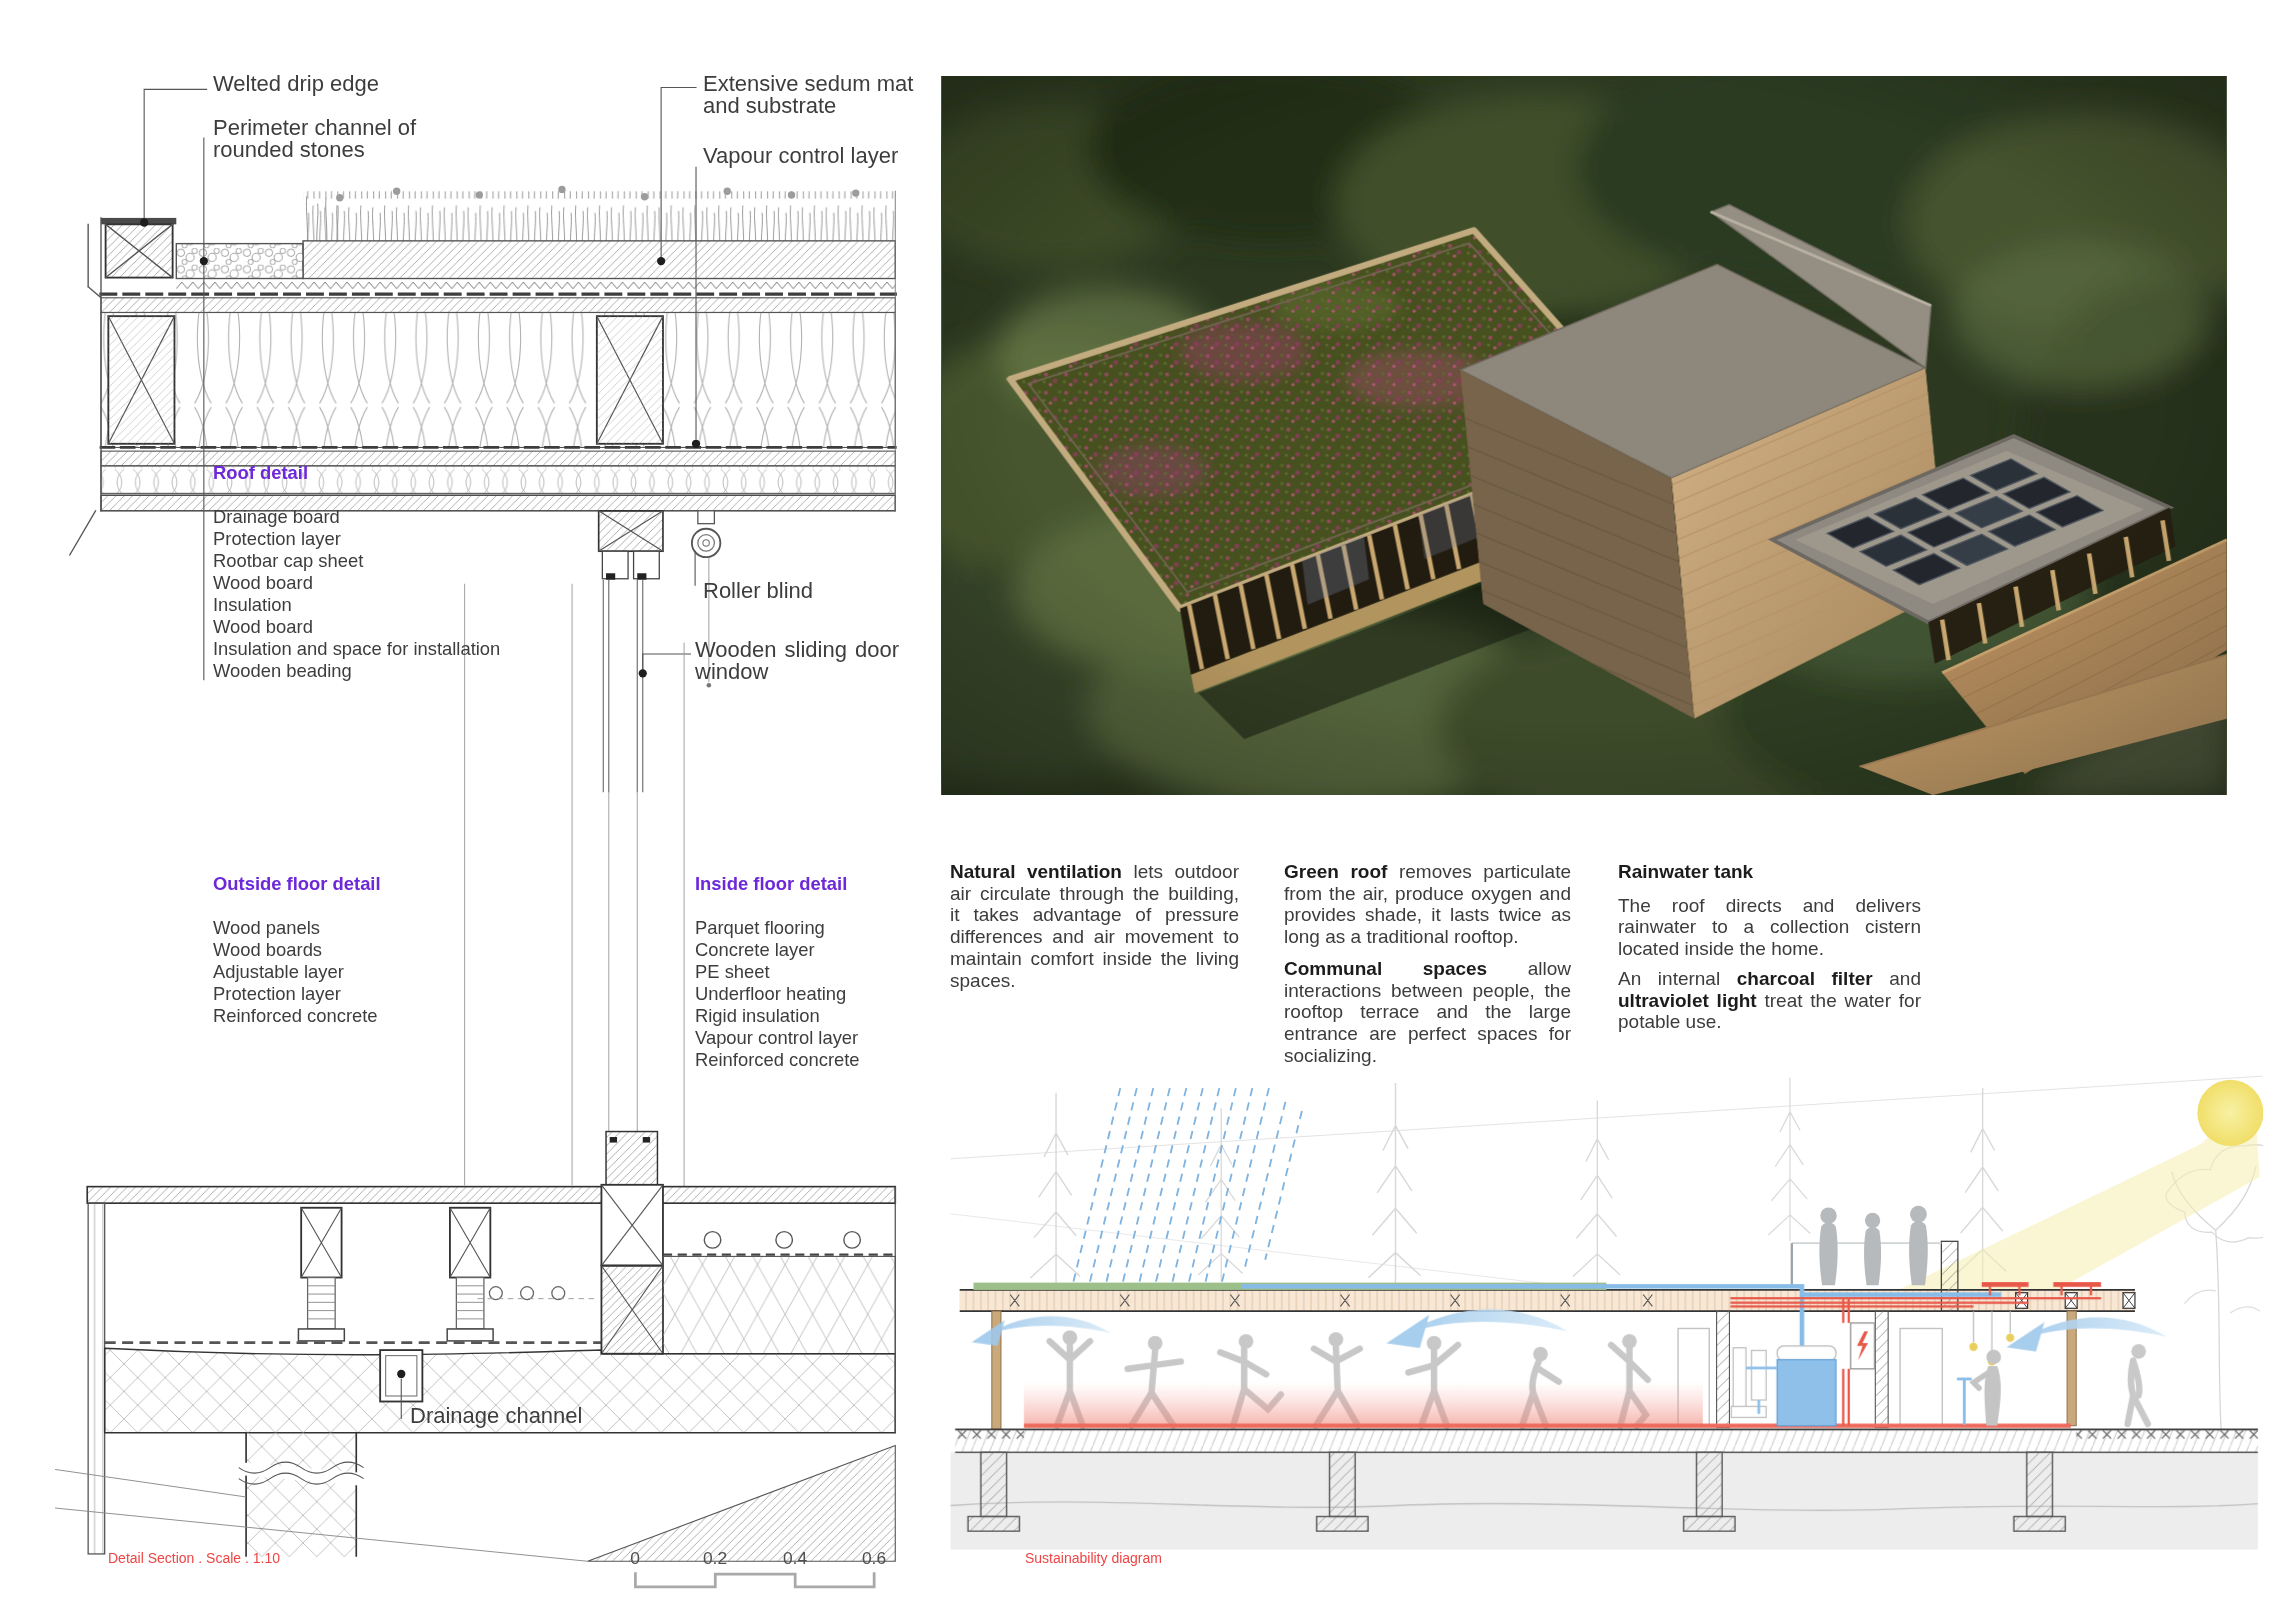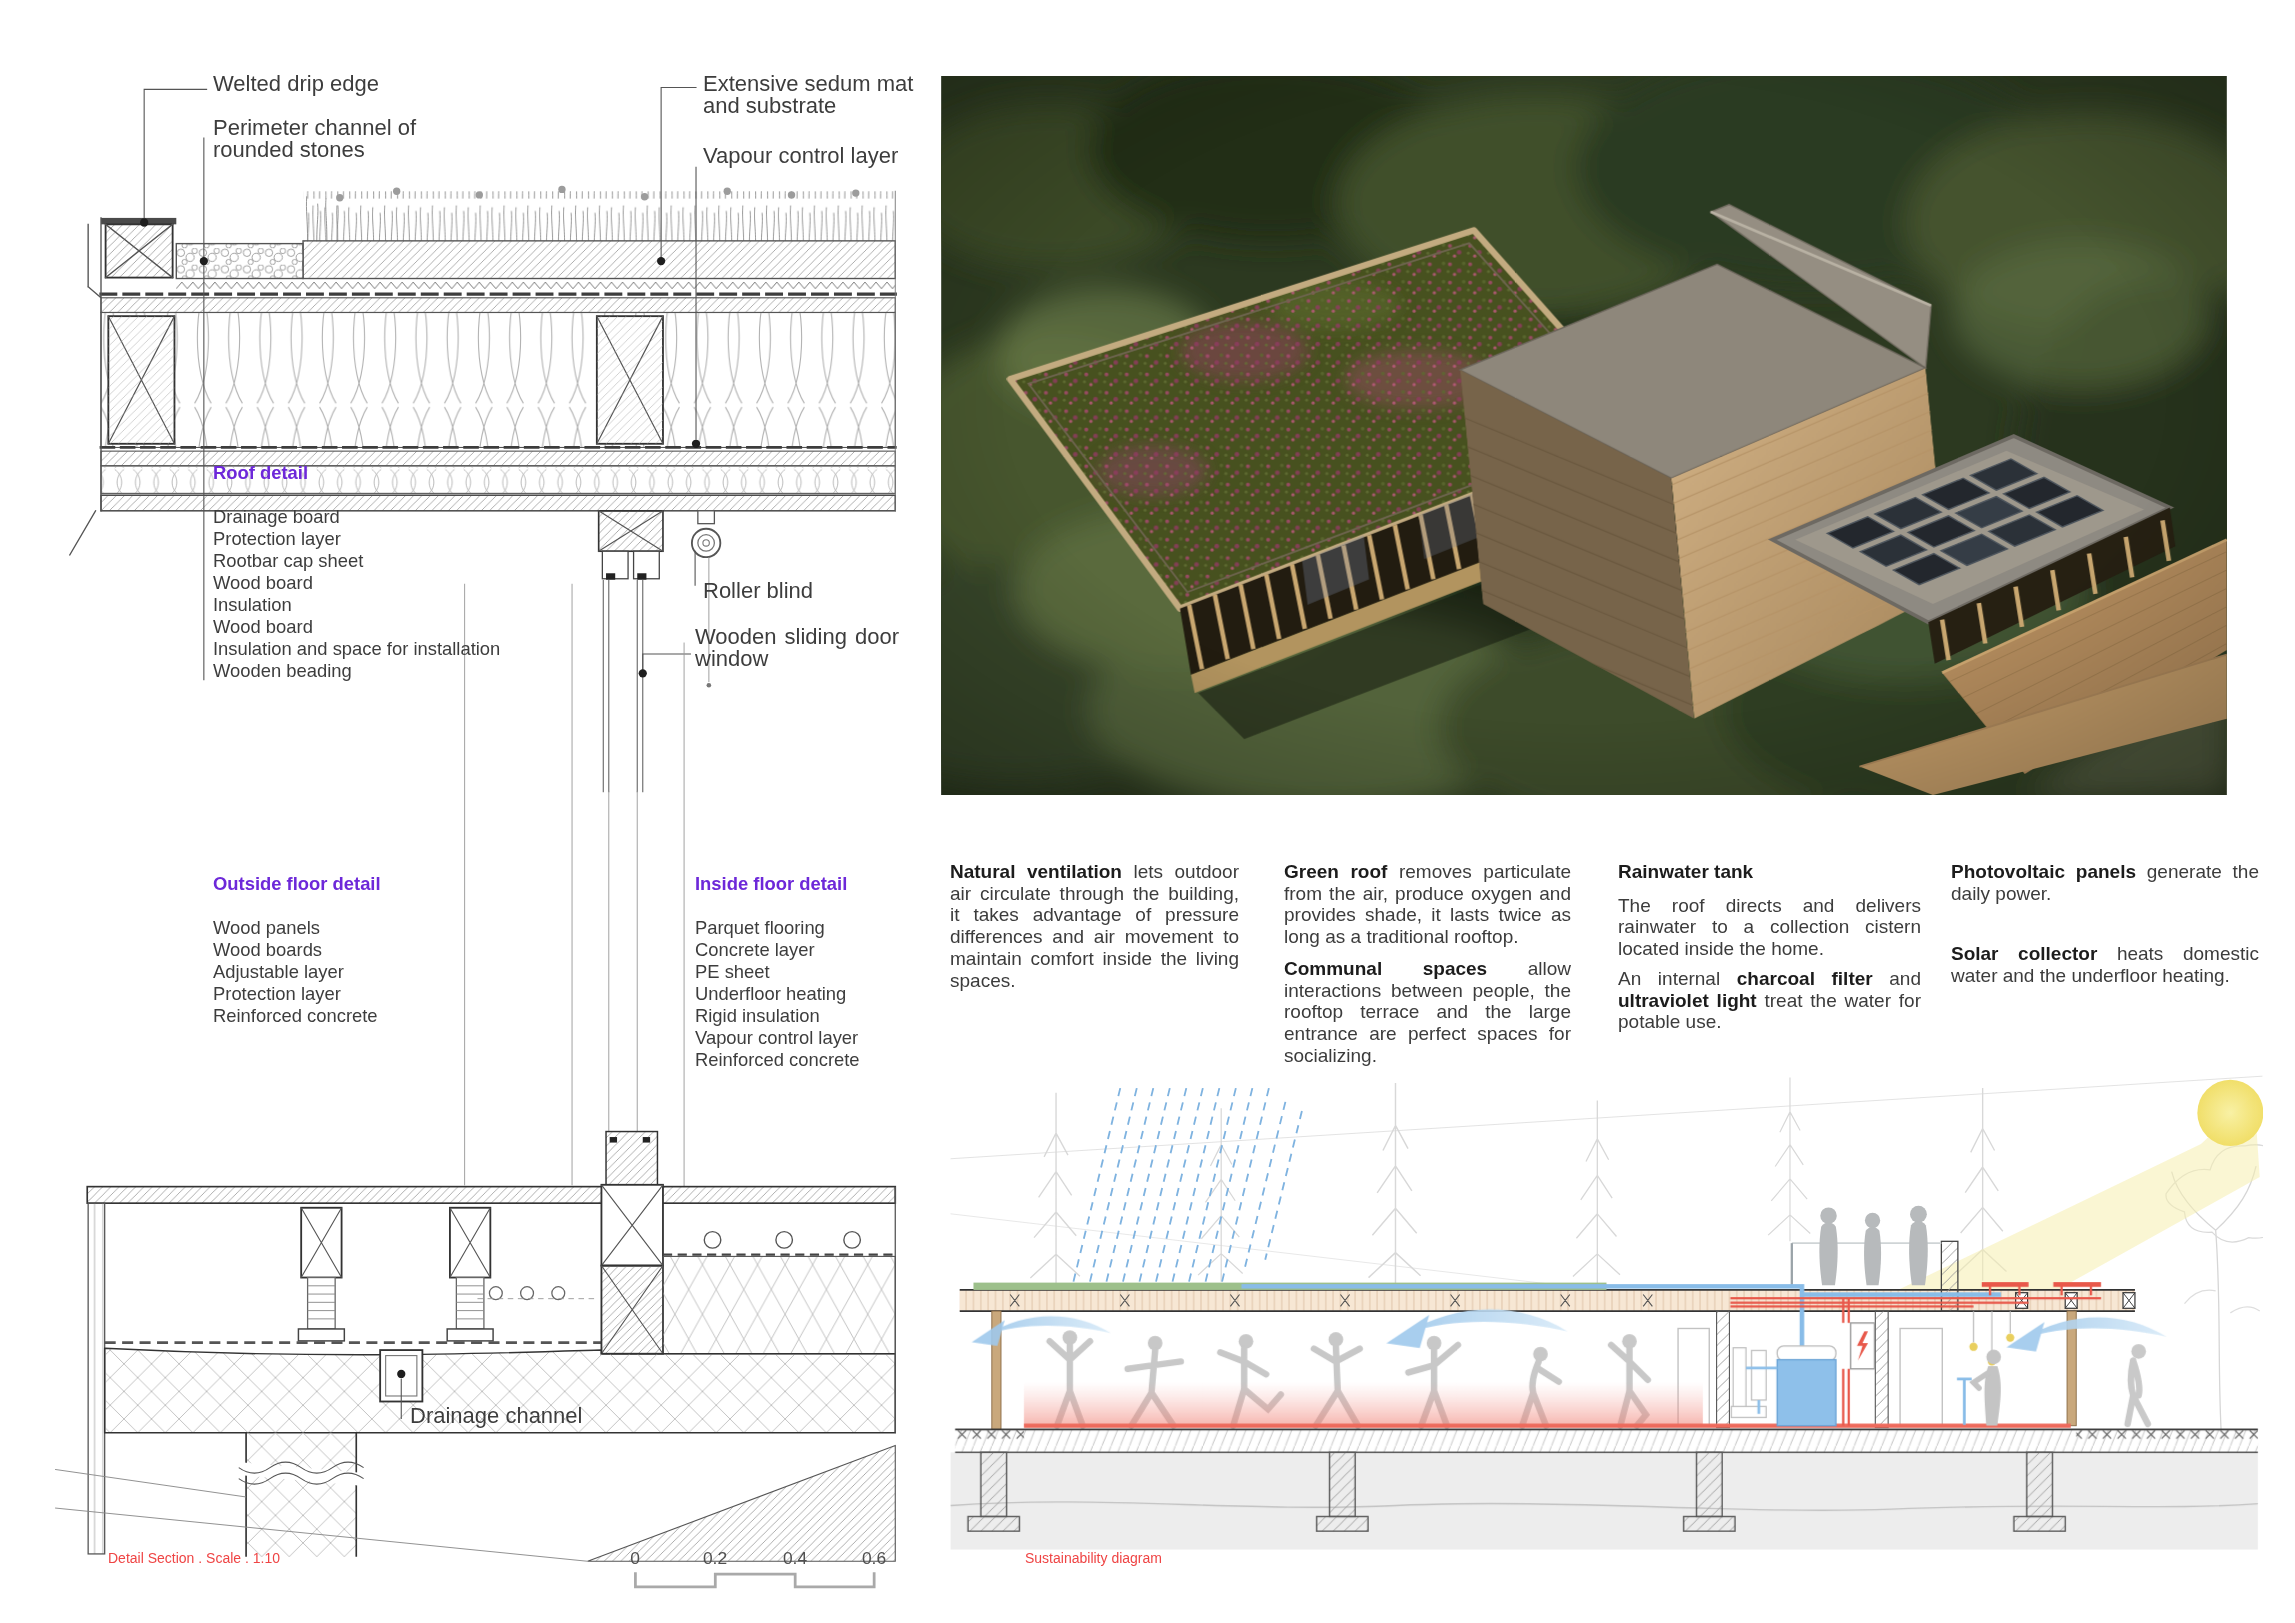--- a/index.html
+++ b/index.html
@@ -1,20 +1,20 @@
 <!DOCTYPE html>
 <html style="font-size:14.7px"><head>
 <meta charset="utf-8">
 <style>
   html,body{margin:0;padding:0;background:#fff;}
   .board{position:relative;width:2296px;height:1624px;background:#ffffff;
          font-family:"Liberation Sans",sans-serif;color:#3e3e3e;overflow:hidden;}
   svg{position:absolute;left:0;top:0;}
   .lbl{position:absolute;font-size:22px;line-height:22px;color:#3d3d3d;}
-  .lbl.j{text-align:justify;}
+  .lbl.j{text-align:justify;margin-top:13px;}
   .detail-block{position:absolute;font-size:18.4px;line-height:22px;color:#3d3d3d;}
   .detail-block .block-title{font-weight:bold;color:#6d28d9;margin:10px 0 22px 0;}
   .detail-block .layer{height:22px;}
   .col{position:absolute;width:289px;font-size:19px;line-height:21.7px;
        text-align:justify;color:#3c3c3c;}
   .col p{margin:0 0 10px 0;}
   .col b{color:#1c1c1c;}
   .col .col-heading{font-weight:bold;color:#1c1c1c;margin:0 0 12px 0;}
   .col p.gap-after{margin-bottom:39px;}
   .col p.no-gap{margin-bottom:8px;}
@@ -437,24 +437,20 @@
   </div>
   <div class="col" style="left:1284px;top:861px;width:287px">
     <p><b>Green roof</b><span> removes particulate from the air, produce oxygen and provides shade, it lasts twice as long as a traditional rooftop.</span></p>
     <p><b>Communal spaces</b><span> allow interactions between people, the rooftop terrace and the large entrance are perfect spaces for socializing.</span></p>
   </div>
   <div class="col" style="left:1618px;top:861px;width:303px">
     <div class="col-heading">Rainwater tank</div>
     <p class="no-gap"><span>The roof directs and delivers rainwater to a collection cistern located inside the home.</span></p>
     <p><span>An internal </span><b>charcoal filter</b><span> and </span><b>ultraviolet light</b><span> treat the water for potable use.</span></p>
   </div>
-  <div class="col" style="left:1951px;top:861px;width:308px">
-    <p class="gap-after"><b>Photovoltaic panels</b><span> generate the daily power.</span></p>
-    <p><b>Solar collector</b><span> heats domestic water and the underfloor heating.</span></p>
-  </div>
 
   <svg style="left:950px;top:1056px" width="1313" height="500" viewBox="1035 1150 1430 545">
     <defs>
       <pattern id="pierH" width="12" height="12" patternUnits="userSpaceOnUse">
         <path d="M0,12 L12,0" stroke="#9a9a9a" stroke-width="1" fill="none"></path>
       </pattern>
       <pattern id="roofTick" width="8" height="23" patternUnits="userSpaceOnUse">
         <path d="M4,0 L4,23" stroke="#dcc0a4" stroke-width="1" fill="none"></path>
       </pattern>
       <pattern id="floorH" width="10" height="25" patternUnits="userSpaceOnUse">

